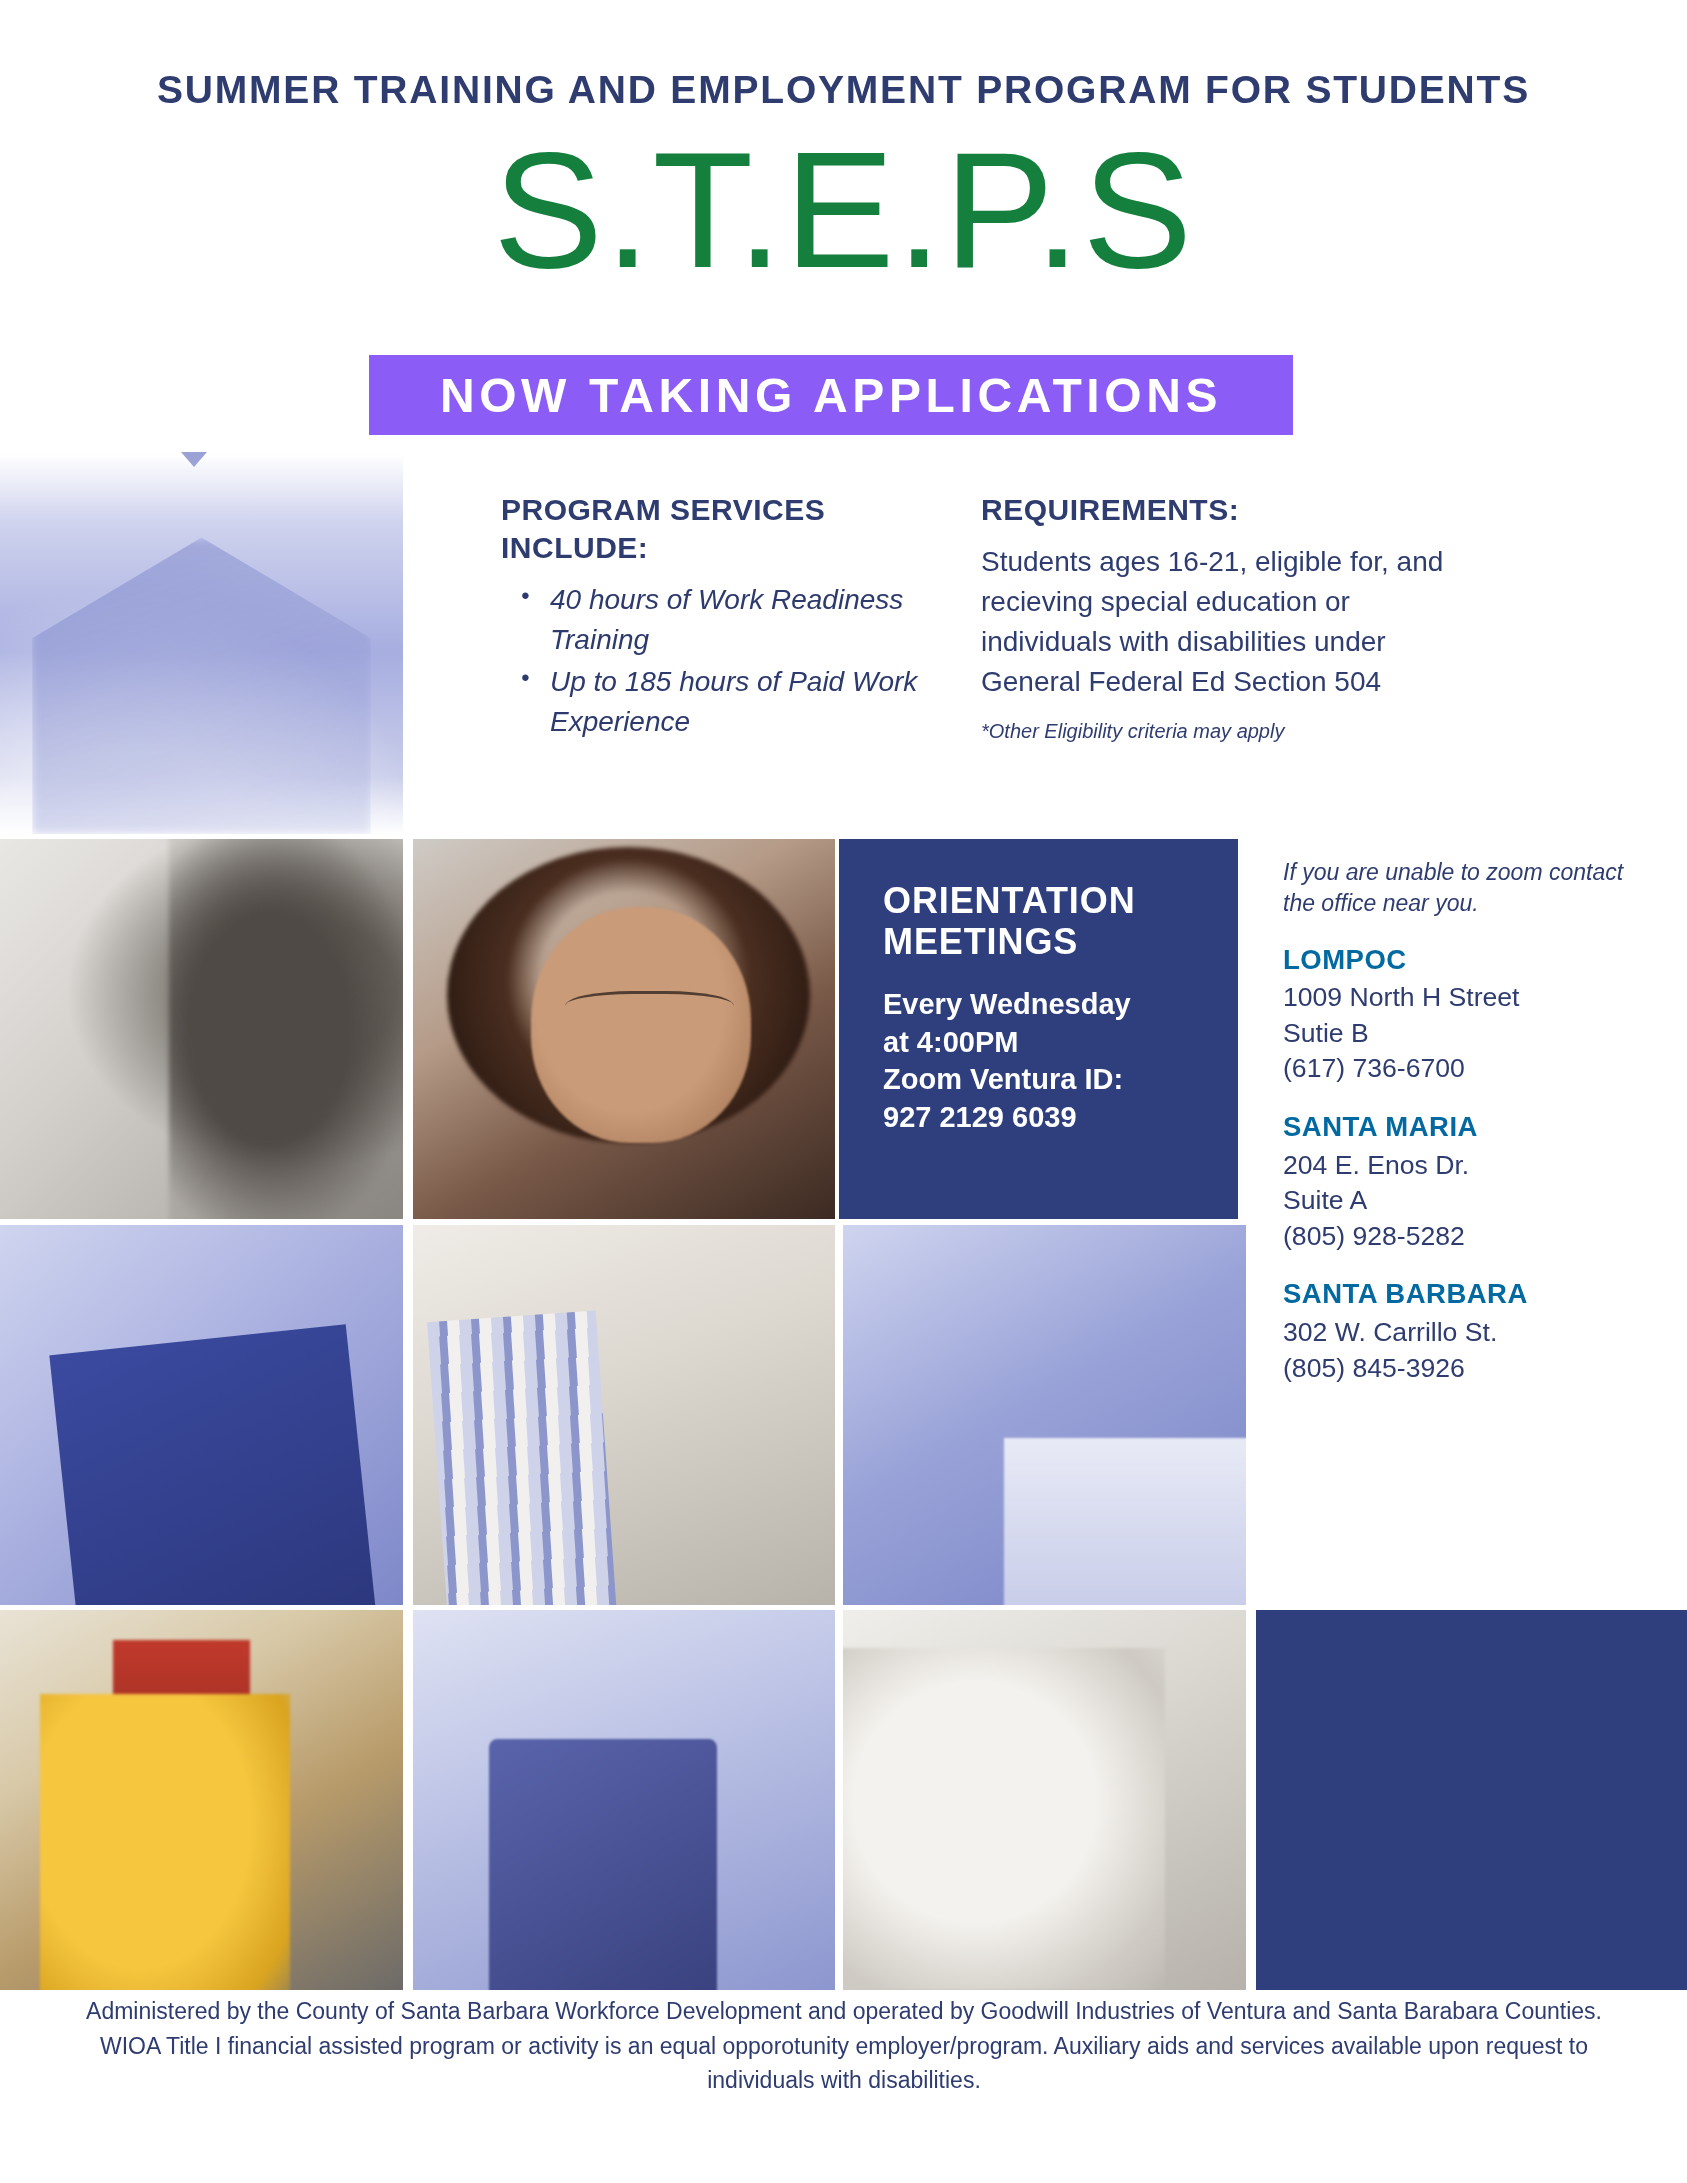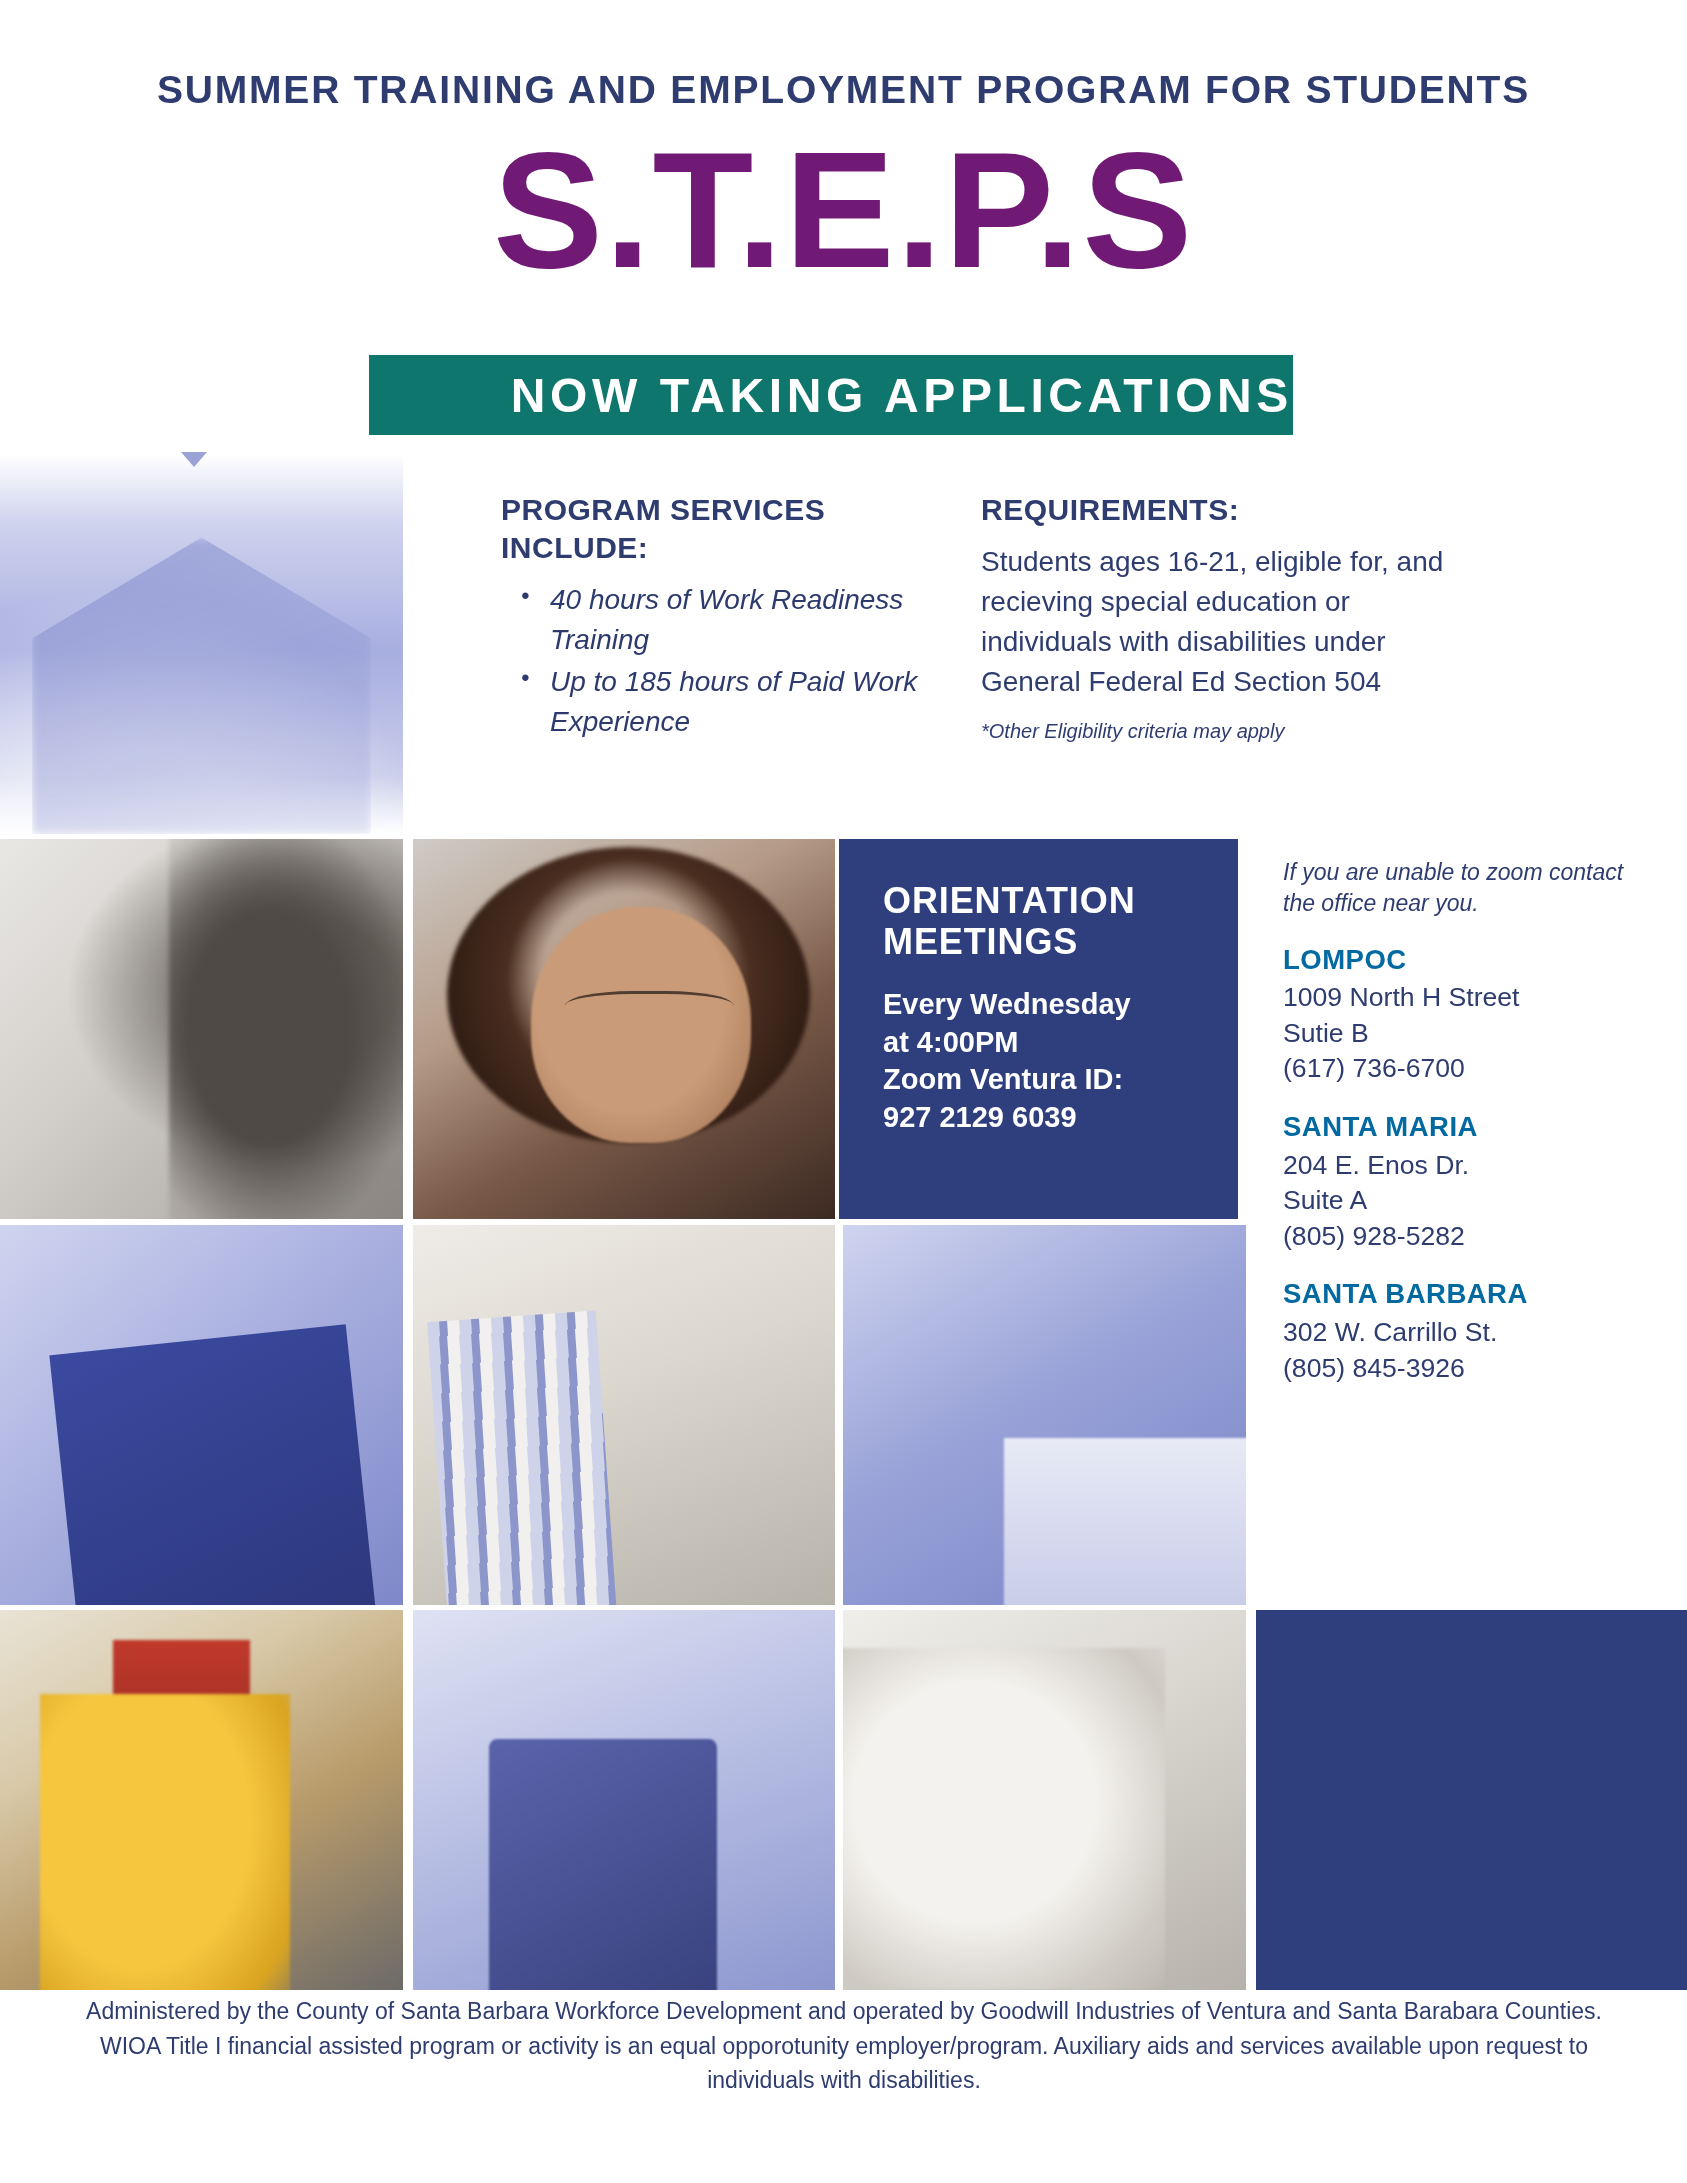--- a/index.html
+++ b/index.html
@@ -35,34 +35,34 @@
     color: #2e3c70;
   }
   .steps-title {
     position: absolute;
     top: 128px;
     left: 0;
     width: 1687px;
     text-align: center;
     font-size: 165px;
     line-height: 165px;
-    font-weight: bold;
+    font-weight: normal;
     letter-spacing: 1.8px;
-    color: #701a75;
+    color: #15803d;
   }
   .ribbon {
     position: absolute;
     top: 355px;
     left: 369px;
     width: 924px;
     height: 80px;
-    background: #0f766e;
+    background: #8b5cf6;
     display: flex;
     align-items: center;
-    justify-content: flex-end;
+    justify-content: center;
   }
   .ribbon-text {
     color: #ffffff;
     font-size: 48px;
     font-weight: bold;
     letter-spacing: 4.6px;
   }
 
   
   .col-services {

